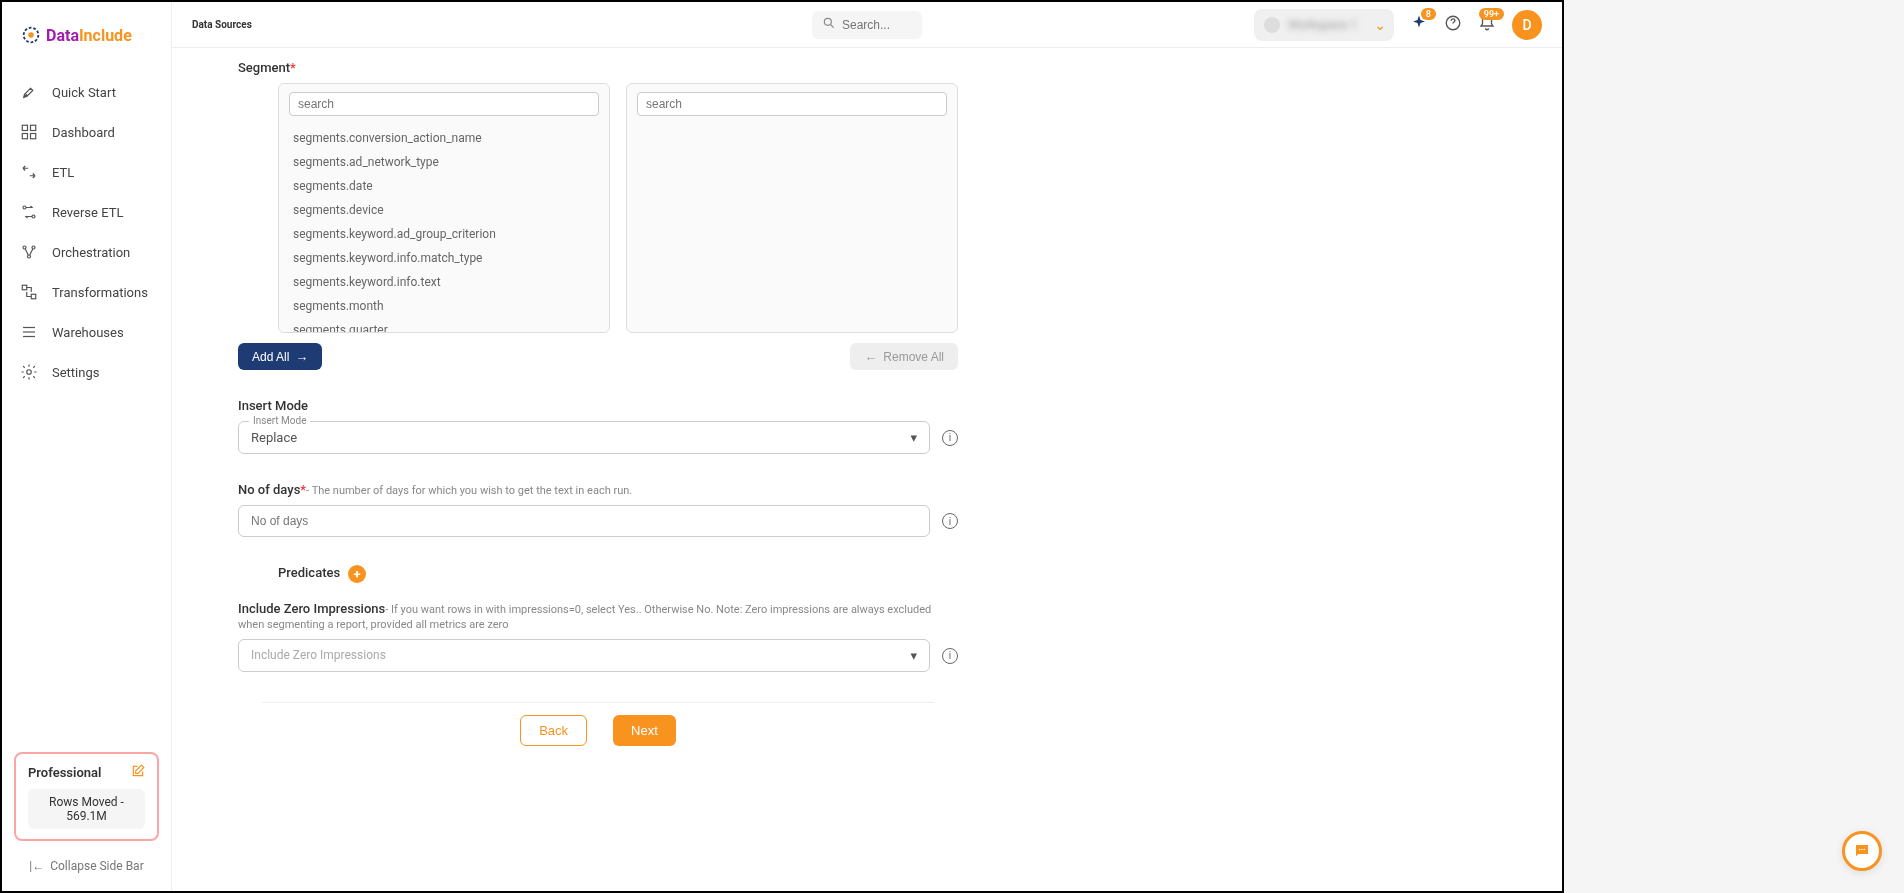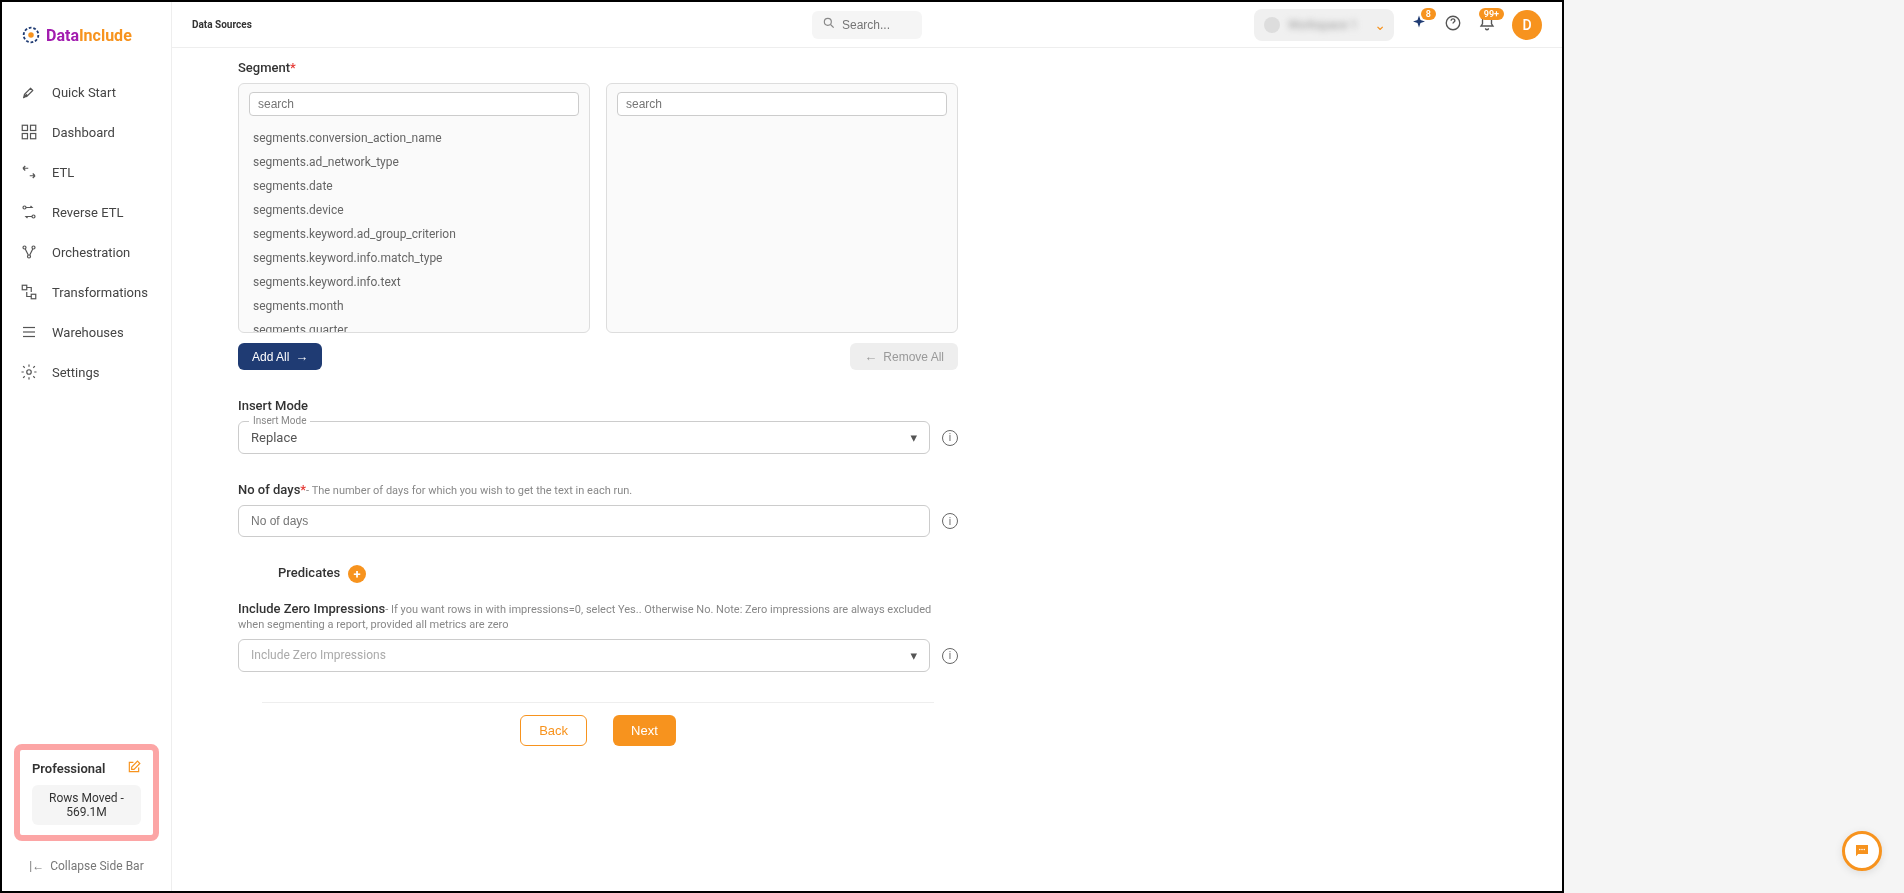--- a/index.html
+++ b/index.html
@@ -9,21 +9,21 @@
 .logo-area { padding: 22px 18px 14px 18px; display: flex; align-items: center; gap: 4px; }
 .logo-swirl { width: 22px; height: 22px; position: relative; }
 .logo-text { font-weight: 700; font-size: 16px; }
 .logo-data { color: #a21caf; }
 .logo-channel { color: #f7931e; }
 .nav { flex: 1; padding-top: 12px; }
 .nav-item { display: flex; align-items: center; gap: 14px; padding: 11px 18px; cursor: pointer; color: #444; font-size: 13px; }
 .nav-icon { width: 18px; height: 18px; flex-shrink: 0; color: #555; }
 .nav-label { white-space: nowrap; }
 .sidebar-bottom { padding: 0 12px 10px 12px; }
-.plan-box { border: 6px solid #fca5a5; border-radius: 8px; padding: 10px 12px; margin-bottom: 10px; }
+.plan-box { border: 2px solid #fca5a5; border-radius: 8px; padding: 10px 12px; margin-bottom: 10px; }
 .plan-row { display: flex; justify-content: space-between; align-items: center; }
 .plan-name { font-weight: 600; font-size: 13px; }
 .plan-edit { color: #f7931e; font-size: 14px; }
 .rows-box { background: #f5f5f5; border-radius: 6px; padding: 6px 10px; margin-top: 8px; font-size: 12px; text-align: center; }
 .collapse-bar { display: flex; align-items: center; justify-content: center; gap: 6px; font-size: 12px; color: #777; cursor: pointer; padding: 8px 0; }
 .collapse-icon { font-size: 12px; }
 .main { flex: 1; display: flex; flex-direction: column; background: #f9f9f9; overflow: hidden; }
 .topbar { background: #fff; border-bottom: 1px solid #eee; display: flex; align-items: center; padding: 0 20px; height: 46px; gap: 20px; position: relative; }
 .page-title { font-weight: 700; font-size: 10px; color: #333; flex: 0 0 auto; }
 .search-wrap { position: absolute; left: 50%; transform: translateX(-50%); width: 110px; height: 28px; background: #f5f5f5; border-radius: 6px; display: flex; align-items: center; padding: 0 10px; gap: 6px; }
@@ -33,21 +33,21 @@
 .workspace-blur { filter: blur(3px); color: #999; font-size: 12px; }
 .workspace-chevron { position: absolute; right: 8px; color: #f7931e; font-size: 14px; }
 .sparkle-wrap { position: relative; cursor: pointer; }
 .badge { position: absolute; top: -6px; right: -8px; background: #f7931e; color: #fff; font-size: 9px; font-weight: 600; padding: 1px 5px; border-radius: 8px; }
 .icon-btn { cursor: pointer; color: #555; }
 .avatar { width: 30px; height: 30px; border-radius: 50%; background: #f7931e; color: #fff; display: flex; align-items: center; justify-content: center; font-weight: 500; font-size: 14px; }
 .content { flex: 1; overflow-y: auto; background: #fff; margin: 0; }
 .form-area { max-width: 720px; margin-left: 66px; padding-top: 12px; padding-bottom: 40px; }
 .section-label { font-size: 13px; font-weight: 500; color: #333; margin-bottom: 8px; }
 .req { color: #e53935; }
-.dual-lists { display: flex; gap: 16px; }
+.dual-lists { display: flex; gap: 16px; margin-left: 40px; }
 .list-panel { flex: 1; border: 1px solid #ddd; border-radius: 6px; background: #fafafa; height: 250px; display: flex; flex-direction: column; overflow: hidden; }
 .list-search { padding: 8px 10px; }
 .list-search input { width: 100%; border: 1px solid #ccc; border-radius: 4px; padding: 4px 8px; font-size: 12px; outline: none; background: #fff; }
 .list-items { flex: 1; overflow-y: auto; padding: 2px 0; scrollbar-width: thin; scrollbar-color: #bbb transparent; }
 .list-items::-webkit-scrollbar { width: 6px; }
 .list-items::-webkit-scrollbar-thumb { background: #bbb; border-radius: 3px; }
 .list-item { padding: 5px 14px; font-size: 12px; color: #666; cursor: pointer; }
 .list-actions { display: flex; justify-content: space-between; margin-top: 10px; }
 .btn-add-all { background: #1f3b73; color: #fff; border: none; border-radius: 6px; padding: 6px 14px; font-size: 12px; display: inline-flex; align-items: center; gap: 6px; cursor: pointer; }
 .btn-remove-all { background: #eee; color: #999; border: none; border-radius: 6px; padding: 6px 14px; font-size: 12px; display: inline-flex; align-items: center; gap: 6px; cursor: not-allowed; }

